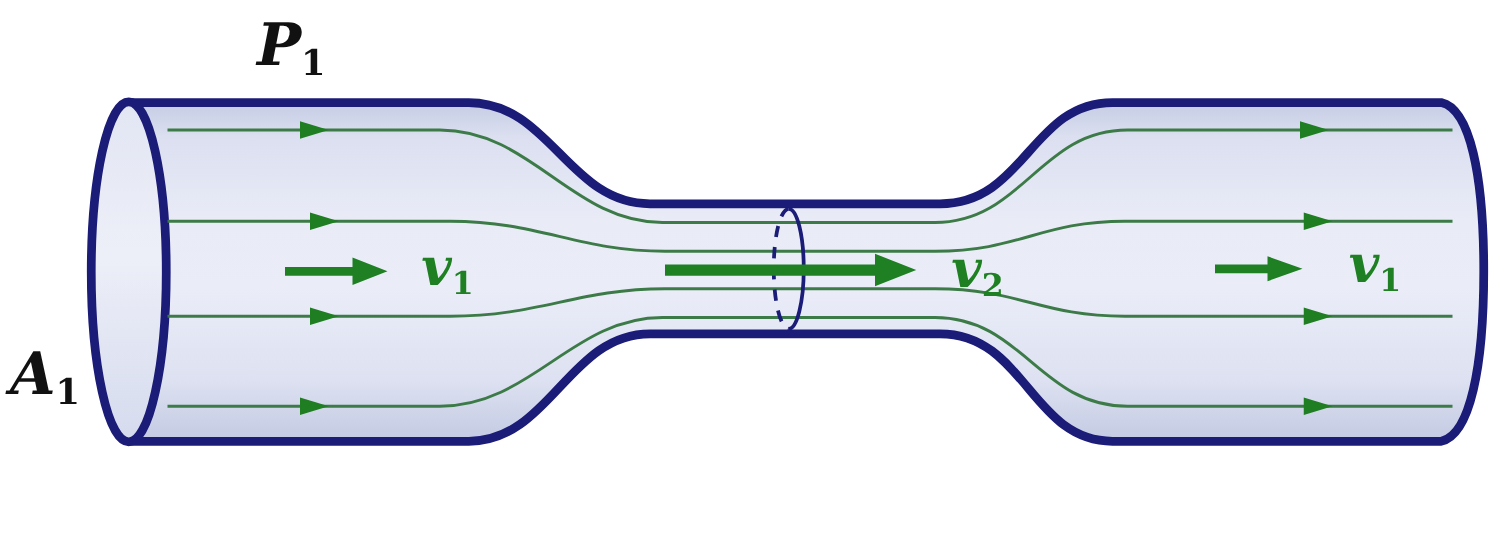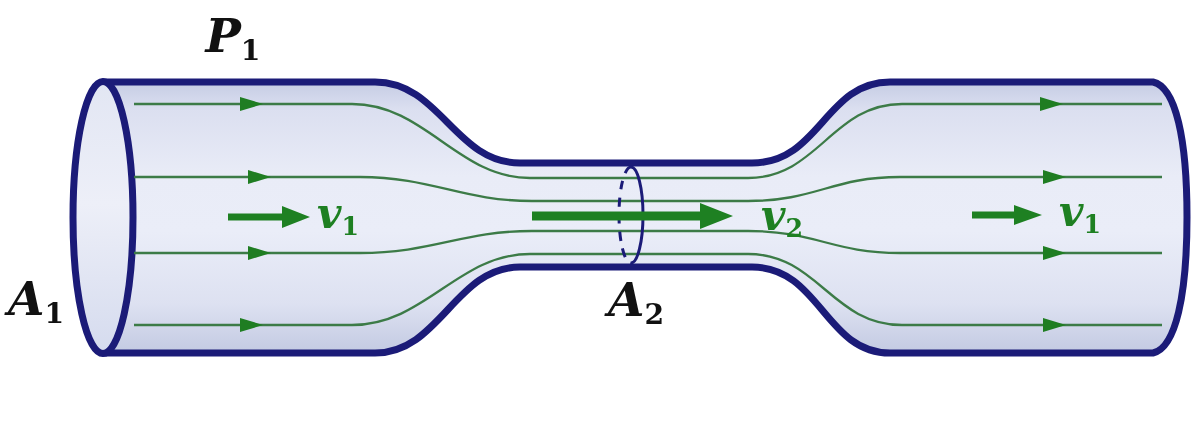--- a/index.html
+++ b/index.html
@@ -48,21 +48,21 @@
     white-space:nowrap;
     line-height:1;
     user-select:none;
   }
   .lbl .sub{
     font-style:normal;
     font-size:0.6em;
     vertical-align:-0.28em;
   }
   .lbl-dark{color:var(--label-dark,#111111);font-size:47px;}
-  .lbl-green{color:var(--label-green,#1e8022);font-size:42px;}
+  .lbl-green{color:var(--label-green,#1e8022);font-size:42px;margin-left:20px;}
 </style>
 </head>
 <body>
 
 <div class="stage">
 
   <svg width="1193" height="447" viewBox="0 0 1193 447">
     <defs>
       <linearGradient id="bodyGrad" x1="0" y1="0" x2="0" y2="1">
         <stop offset="0" class="grad-body-0"></stop>
@@ -126,29 +126,26 @@
 
   <div class="lbl lbl-dark" style="left:233px;top:39px">
     <span class="base">P</span><span class="sub">1</span>
   </div>
 
 
   <div class="lbl lbl-dark" style="left:36px;top:302px">
     <span class="base">A</span><span class="sub">1</span>
   </div>
 
-  <div class="lbl lbl-dark" style="left:636px;top:303px">
-    <span class="base">A</span><span class="sub">2</span>
-  </div>
 
   <div class="lbl lbl-green" style="left:338px;top:216px">
     <span class="base">v</span><span class="sub">1</span>
   </div>
 
-  <div class="lbl lbl-green" style="left:782px;top:218px">
+  <div class="lbl lbl-green" style="left:762px;top:218px">
     <span class="base">v</span><span class="sub">2</span>
   </div>
 
   <div class="lbl lbl-green" style="left:1080px;top:214px">
     <span class="base">v</span><span class="sub">1</span>
   </div>
 
 </div>
 
 </body></html>

